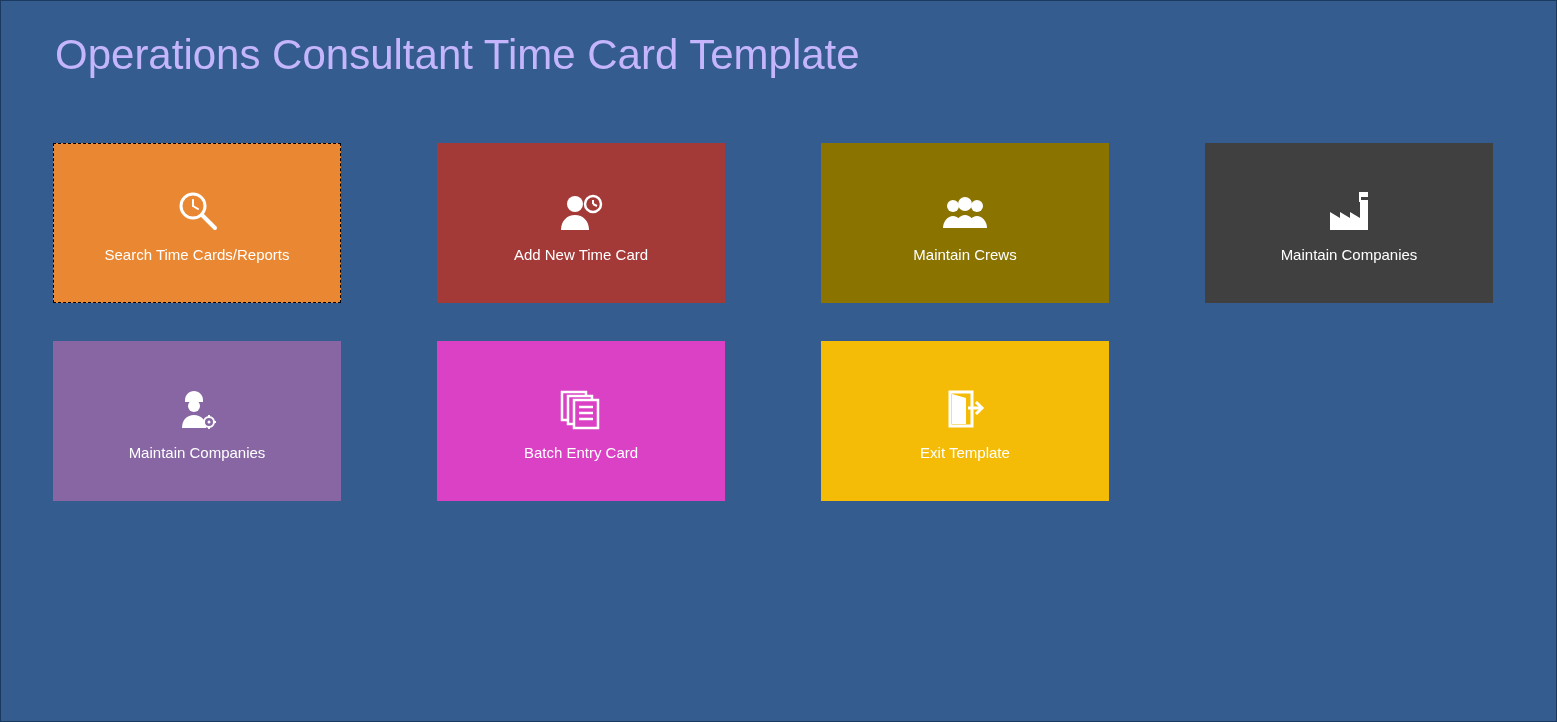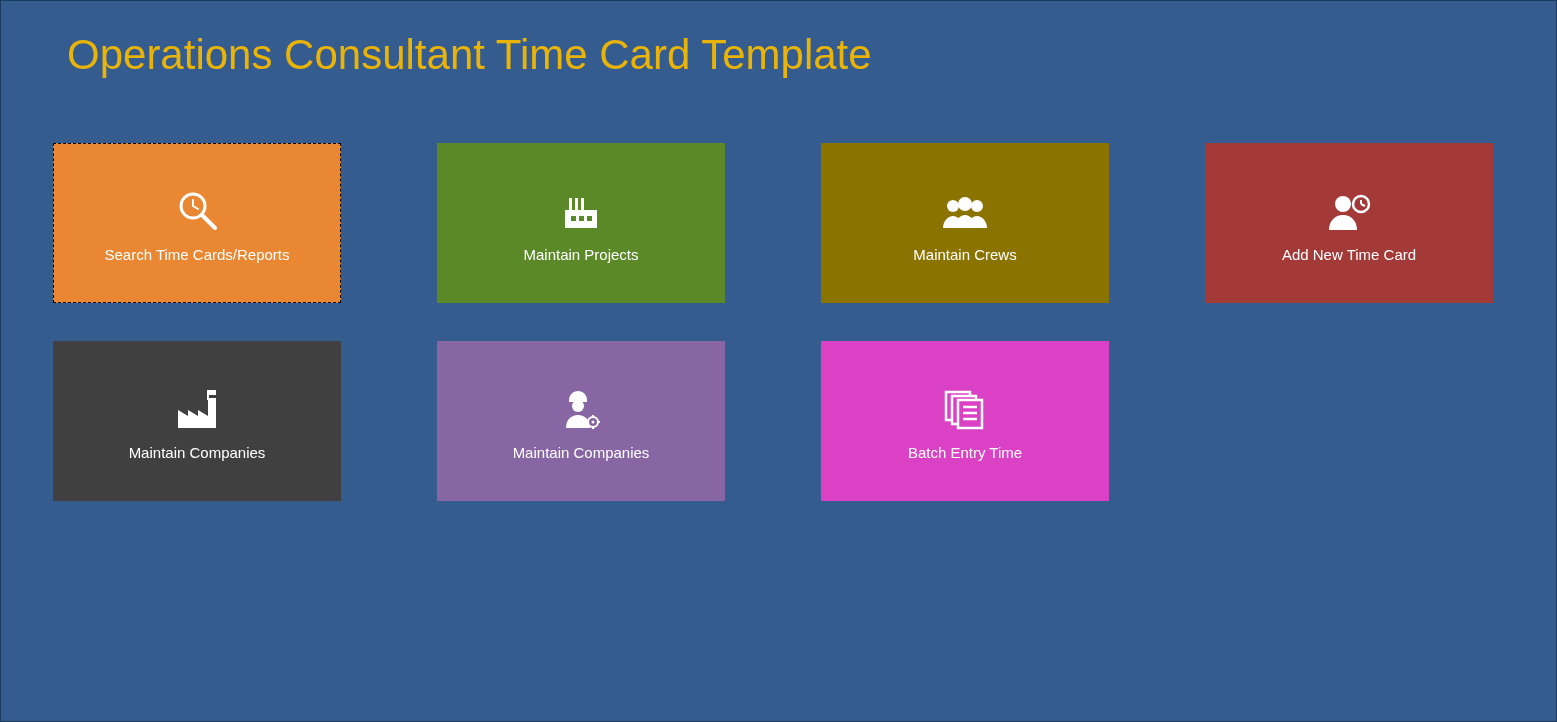--- a/index.html
+++ b/index.html
@@ -8,25 +8,24 @@
     background: #355c8e;
     width: 1557px;
     height: 722px;
     border: 1px solid #1a3a60;
     overflow: hidden;
     position: relative;
   }
   .page-title {
     font-size: 42px;
     font-weight: 300;
-    color: #eab308;
+    color: #c4b5fd;
     position: absolute;
     left: 54px;
     top: 30px;
-    margin-left: 12px;
   }
   .tile-grid {
     position: absolute;
     left: 52px;
     top: 142px;
     width: 1440px;
     display: flex;
     flex-wrap: wrap;
     gap: 38px 96px;
   }
@@ -71,60 +70,46 @@
       <svg width="44" height="44" viewBox="0 0 44 44" fill="none">
         <circle cx="18" cy="18" r="12" stroke="#fff" stroke-width="3"></circle>
         <line x1="27" y1="27" x2="40" y2="40" stroke="#fff" stroke-width="4" stroke-linecap="round"></line>
         <line x1="18" y1="12" x2="18" y2="18" stroke="#fff" stroke-width="2" stroke-linecap="round"></line>
         <line x1="18" y1="18" x2="23" y2="21" stroke="#fff" stroke-width="2" stroke-linecap="round"></line>
       </svg>
     </span>
     <span class="tile-label">Search Time Cards/Reports</span>
   </div>
 
-  <div class="tile" style="background:#5b8928">
+
+  <div class="tile" style="background:#a33a38">
     <span class="tile-icon">
-      <svg width="44" height="40" viewBox="0 0 44 40" fill="#fff">
-        <rect x="6" y="18" width="32" height="18"></rect>
-        <rect x="10" y="6" width="3" height="12"></rect>
-        <rect x="16" y="6" width="3" height="12"></rect>
-        <rect x="22" y="6" width="3" height="12"></rect>
-        <rect x="12" y="24" width="5" height="5" fill="#5b8928"></rect>
-        <rect x="20" y="24" width="5" height="5" fill="#5b8928"></rect>
-        <rect x="28" y="24" width="5" height="5" fill="#5b8928"></rect>
+      <svg width="48" height="40" viewBox="0 0 48 40" fill="#fff">
+        <circle cx="18" cy="12" r="8"></circle>
+        <path d="M4 38c0-9 6-15 14-15s14 6 14 15"></path>
+        <circle cx="36" cy="12" r="8" fill="#a33a38" stroke="#fff" stroke-width="2.5"></circle>
+        <line x1="36" y1="8" x2="36" y2="12" stroke="#fff" stroke-width="2"></line>
+        <line x1="36" y1="12" x2="40" y2="14" stroke="#fff" stroke-width="2"></line>
       </svg>
     </span>
-    <span class="tile-label">Maintain Projects</span>
+    <span class="tile-label">Add New Time Card</span>
   </div>
 
   <div class="tile" style="background:#8b7300">
     <span class="tile-icon">
       <svg width="52" height="36" viewBox="0 0 52 36" fill="#fff">
         <circle cx="14" cy="10" r="6"></circle>
         <circle cx="26" cy="8" r="7"></circle>
         <circle cx="38" cy="10" r="6"></circle>
         <path d="M4 32c0-7 5-12 10-12s10 5 10 12"></path>
         <path d="M16 32c0-8 5-13 10-13s10 5 10 13"></path>
         <path d="M28 32c0-7 5-12 10-12s10 5 10 12"></path>
       </svg>
     </span>
     <span class="tile-label">Maintain Crews</span>
-  </div>
-
-  <div class="tile" style="background:#a33a38">
-    <span class="tile-icon">
-      <svg width="48" height="40" viewBox="0 0 48 40" fill="#fff">
-        <circle cx="18" cy="12" r="8"></circle>
-        <path d="M4 38c0-9 6-15 14-15s14 6 14 15"></path>
-        <circle cx="36" cy="12" r="8" fill="#a33a38" stroke="#fff" stroke-width="2.5"></circle>
-        <line x1="36" y1="8" x2="36" y2="12" stroke="#fff" stroke-width="2"></line>
-        <line x1="36" y1="12" x2="40" y2="14" stroke="#fff" stroke-width="2"></line>
-      </svg>
-    </span>
-    <span class="tile-label">Add New Time Card</span>
   </div>
 
   <div class="tile" style="background:#404040">
     <span class="tile-icon">
       <svg width="50" height="42" viewBox="0 0 50 42" fill="#fff">
         <path d="M6 40V22l10 6V22l10 6V22l10 6V10h8v30z"></path>
         <rect x="36" y="2" width="8" height="5"></rect>
         <line x1="36" y1="2" x2="36" y2="12" stroke="#fff" stroke-width="2"></line>
       </svg>
     </span>
@@ -154,17 +139,28 @@
     <span class="tile-icon">
       <svg width="46" height="42" viewBox="0 0 46 42" fill="none" stroke="#fff" stroke-width="2.5">
         <rect x="4" y="4" width="24" height="28" fill="#da41c4"></rect>
         <rect x="10" y="8" width="24" height="28" fill="#da41c4"></rect>
         <rect x="16" y="12" width="24" height="28" fill="#da41c4"></rect>
         <line x1="21" y1="19" x2="35" y2="19"></line>
         <line x1="21" y1="25" x2="35" y2="25"></line>
         <line x1="21" y1="31" x2="35" y2="31"></line>
       </svg>
     </span>
-    <span class="tile-label">Batch Entry Time</span>
+    <span class="tile-label">Batch Entry Card</span>
   </div>
 
+  <div class="tile" style="background:#f4bc06">
+    <span class="tile-icon">
+      <svg width="42" height="42" viewBox="0 0 42 42" fill="none" stroke="#fff" stroke-width="3">
+        <rect x="6" y="4" width="22" height="34"></rect>
+        <polygon points="8,6 22,10 22,36 8,36" fill="#fff" stroke="none"></polygon>
+        <line x1="24" y1="20" x2="38" y2="20"></line>
+        <polyline points="32,14 38,20 32,26"></polyline>
+      </svg>
+    </span>
+    <span class="tile-label">Exit Template</span>
+  </div>
 
 </div>
 
 </body></html>

